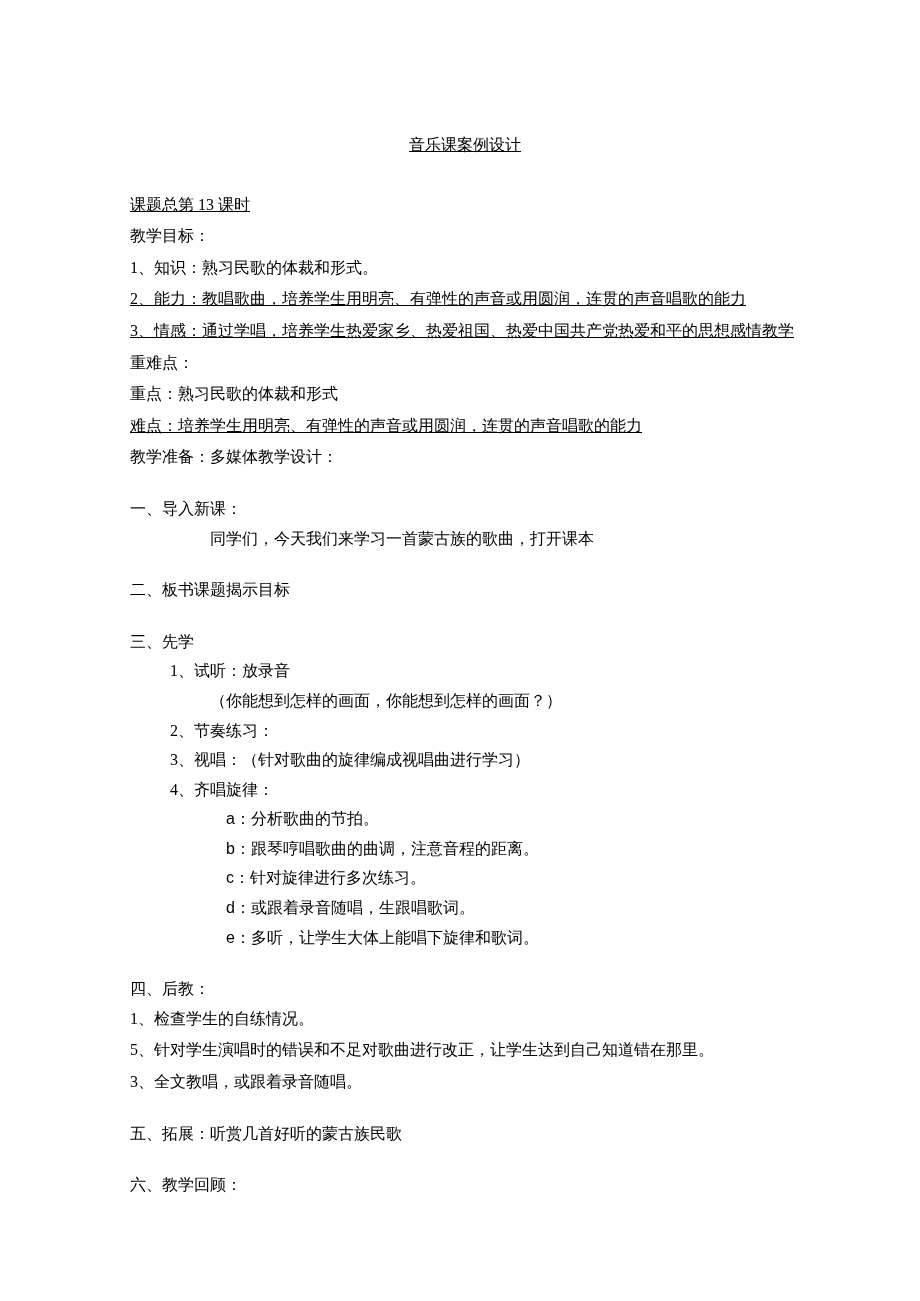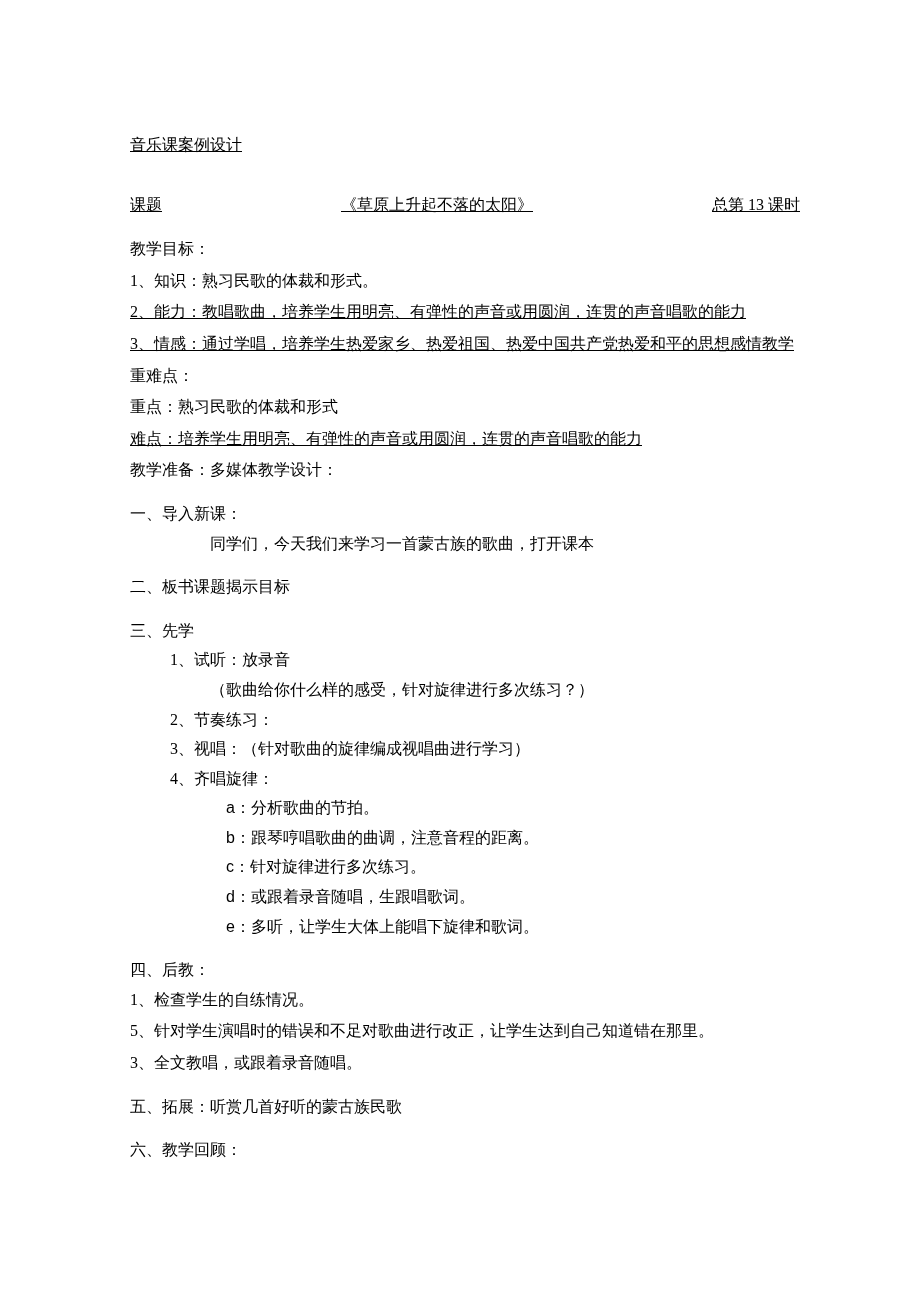--- a/index.html
+++ b/index.html
@@ -7,48 +7,47 @@
     width: 920px;
     height: 1301px;
     background: #fff;
     font-family: "SimSun", "宋体", serif;
     font-size: 16px;
     color: #000;
     line-height: 1.85;
     padding: 130px 120px 0 130px;
   }
   .title {
-    text-align: left;
+    text-align: center;
     text-decoration: underline;
     margin-bottom: 30px;
   }
   .topic-line {
     display: flex;
     text-decoration: underline;
-    margin-bottom: 15px;
+    margin-bottom: 2px;
   }
   .topic-label { flex: 0 0 auto; }
   .topic-mid { flex: 1; text-align: center; padding: 0 10px; }
   .topic-right { flex: 0 0 auto; }
   .uline { text-decoration: underline; }
   .block { margin-bottom: 2px; }
-  .para { margin-top: 14px; }
+  .para { margin-top: 22px; }
   .indent1 { padding-left: 2.5em; }
   .indent2 { padding-left: 5em; font-family: Liberation Serif, serif; }
   .indent3 { padding-left: 6em; }
   .num-en { font-family: Arial, sans-serif; }
 </style>
 </head>
 <body>
 
 <div class="title">音乐课案例设计</div>
 
 <div class="topic-line">
   <span class="topic-label">课题</span>
-  <span class="topic-mid">《草原上升起不落的太阳》</span>
   <span class="topic-right">总第 13 课时</span>
 </div>
 
 <div class="block">教学目标：</div>
 <div class="block">1、知识：熟习民歌的体裁和形式。</div>
 <div class="block uline">2、能力：教唱歌曲，培养学生用明亮、有弹性的声音或用圆润，连贯的声音唱歌的能力</div>
 <div class="block uline">3、情感：通过学唱，培养学生热爱家乡、热爱祖国、热爱中国共产党热爱和平的思想感情教学</div>
 
 <div class="block">重难点：</div>
 <div class="block">重点：熟习民歌的体裁和形式</div>
@@ -56,21 +55,21 @@
 
 <div class="block">教学准备：多媒体教学设计：</div>
 
 <div class="para">一、导入新课：</div>
 <div class="indent2">同学们，今天我们来学习一首蒙古族的歌曲，打开课本</div>
 
 <div class="para">二、板书课题揭示目标</div>
 
 <div class="para">三、先学</div>
 <div class="indent1">1、试听：放录音</div>
-<div class="indent2">（歌曲给你什么样的感受，针对旋律进行多次练习？）</div>
+<div class="indent2">（你能想到怎样的画面，你能想到怎样的画面？）</div>
 <div class="indent1">2、节奏练习：</div>
 <div class="indent1">3、视唱：（针对歌曲的旋律编成视唱曲进行学习）</div>
 <div class="indent1">4、齐唱旋律：</div>
 <div class="indent3 num-en">a：分析歌曲的节拍。</div>
 <div class="indent3 num-en">b：跟琴哼唱歌曲的曲调，注意音程的距离。</div>
 <div class="indent3 num-en">c：针对旋律进行多次练习。</div>
 <div class="indent3 num-en">d：或跟着录音随唱，生跟唱歌词。</div>
 <div class="indent3 num-en">e：多听，让学生大体上能唱下旋律和歌词。</div>
 
 <div class="para">四、后教：</div>

